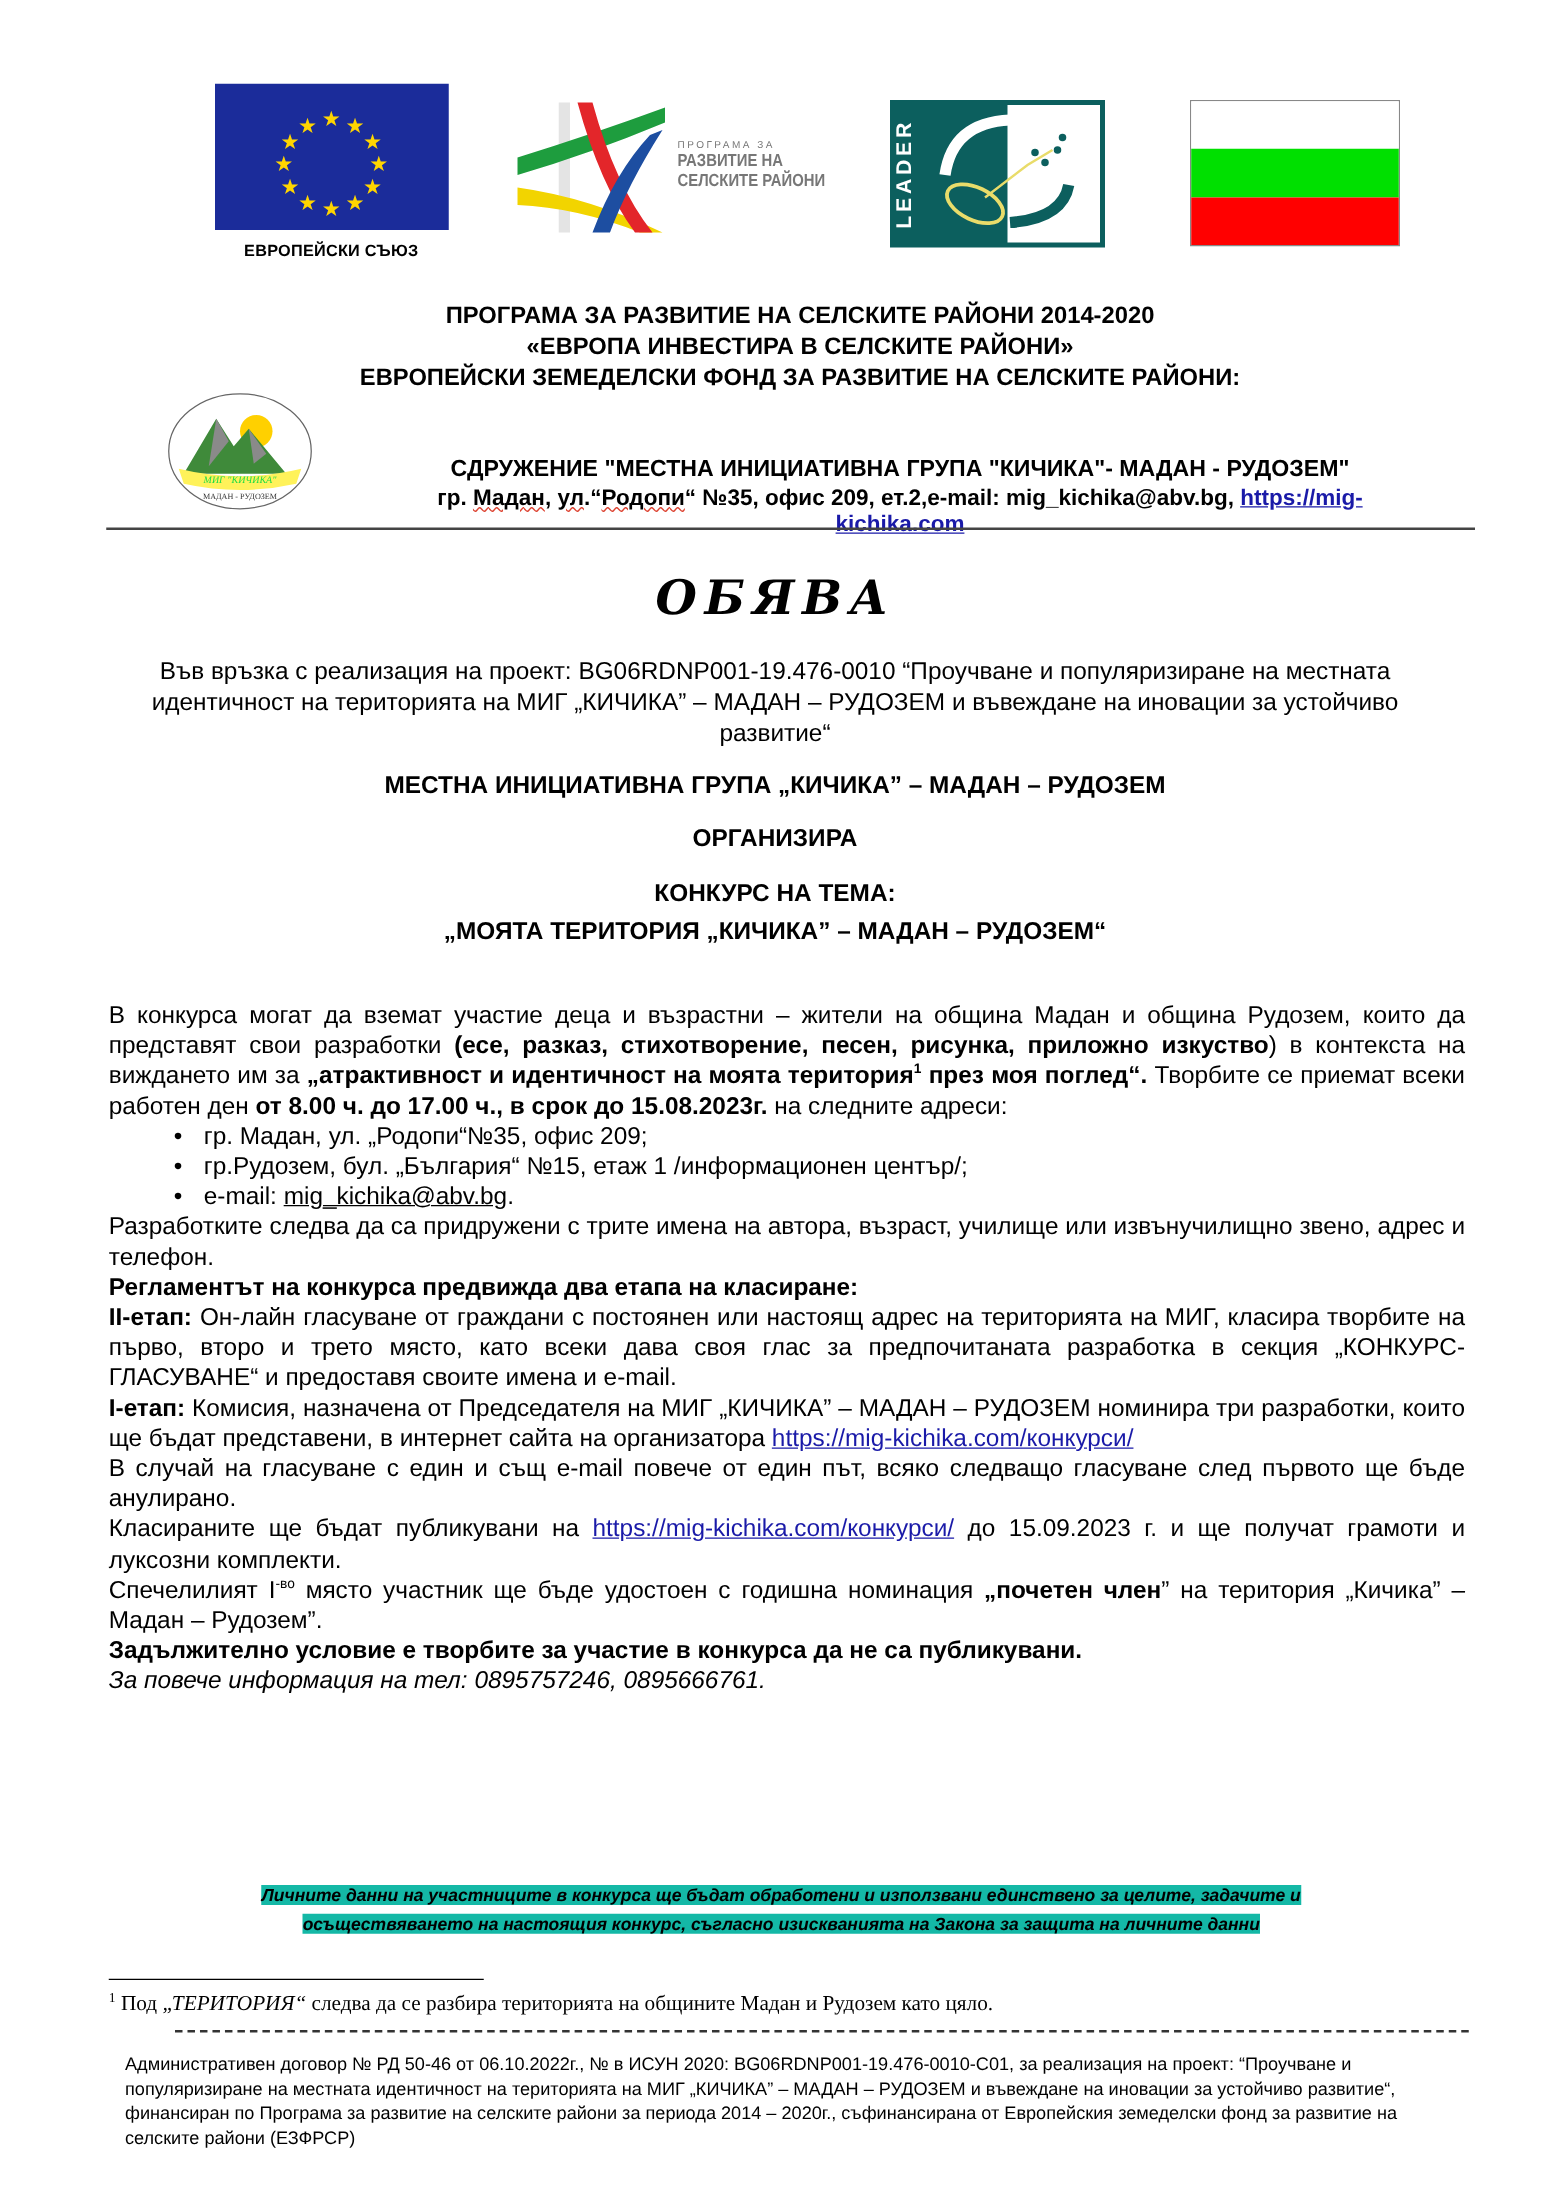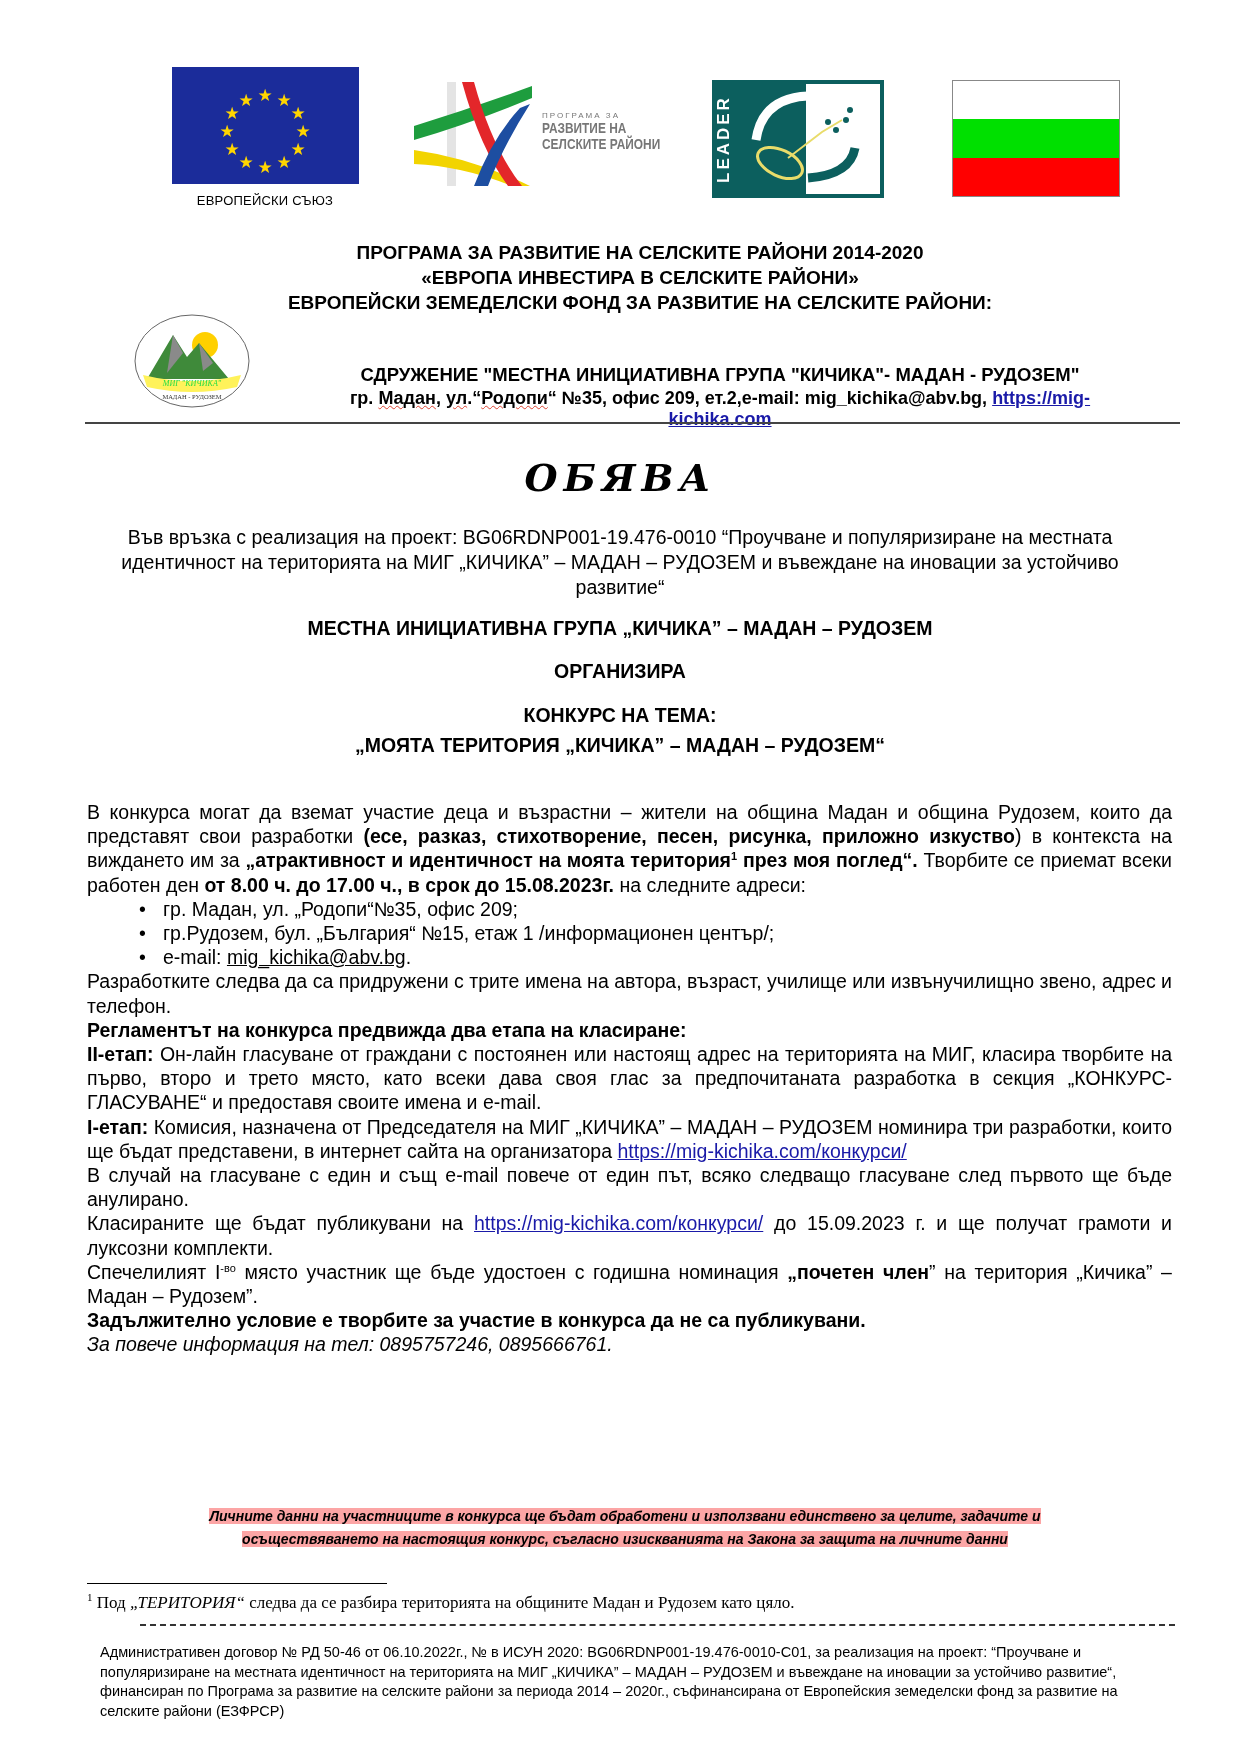--- a/index.html
+++ b/index.html
@@ -1,21 +1,21 @@
 <!DOCTYPE html>
 <html><head>
 <meta charset="utf-8">
 <style>
   html, body { margin: 0; padding: 0; background: #ffffff; }
   body { width: 1241px; height: 1755px; position: relative; overflow: hidden; font-family: "Liberation Sans", sans-serif; color: #000; }
   .abs { position: absolute; }
 
   
   .eu-flag { left: 172px; top: 67px; width: 187px; height: 117px; background: #1b2c9a; }
-  .eu-label { left: 150px; top: 193px; width: 230px; text-align: center; font-size: 13px; font-weight: normal; letter-spacing: 0.2px; }
+  .eu-label { left: 150px; top: 193px; width: 230px; text-align: center; font-size: 13px; font-weight: bold; letter-spacing: 0.2px; }
   .prsr-logo { left: 412px; top: 78px; width: 260px; height: 110px; }
   .prsr-text { position: absolute; left: 130px; top: 33px; color: #777; }
   .prsr-small { font-size: 8px; letter-spacing: 2px; }
   .prsr-big { font-size: 14px; font-weight: bold; line-height: 16px; transform: scaleX(0.85); transform-origin: left; white-space: nowrap; }
   .leader-logo { left: 712px; top: 80px; width: 172px; height: 118px; background: #0c5f5e; overflow: hidden; }
   .leader-word { position: absolute; left: 2px; top: 0; width: 26px; height: 118px; color: #fff; font-weight: bold; font-size: 17px; writing-mode: vertical-rl; transform: rotate(180deg); text-align: center; letter-spacing: 3px; }
   .leader-white { position: absolute; left: 94px; top: 4px; width: 74px; height: 110px; background: #fff; }
   .bg-flag { left: 952px; top: 80px; width: 168px; height: 117px; border: 1px solid #888; box-sizing: border-box; }
   .bg-flag div { height: 33.33%; }
 
@@ -40,21 +40,21 @@
   .body-text li { position: relative; padding-left: 24px; }
   .body-text li::before { content: "•"; position: absolute; left: 0; top: 0; }
   .body-text a { color: #1a1aa8; text-decoration: underline; }
   .body-text .email-link { color: #000; text-decoration: underline; }
   .bi { font-weight: bold; }
   .b { font-weight: bold; }
   .it { font-style: italic; }
   sup { font-size: 11px; line-height: 0; }
 
   .privacy { left: 130px; top: 1505px; width: 990px; text-align: center; font-weight: bold; font-style: italic; font-size: 14px; line-height: 23px; }
-  .privacy span { background: #fca5a5; }
+  .privacy span { background: #14b8a6; }
 
   .fn-rule { left: 87px; top: 1583px; width: 300px; height: 1px; background: #000; }
   .footnote { left: 87px; top: 1593px; width: 1000px; font-family: "Liberation Serif", serif; font-size: 17px; }
   .footnote .it { font-style: italic; }
   .dash-line { left: 140px; top: 1624px; width: 1035px; height: 0; border-top: 2px dashed #333; }
   .footer { left: 100px; top: 1643px; width: 1075px; font-size: 14.5px; line-height: 19.5px; }
 </style>
 </head>
 <body>
 

